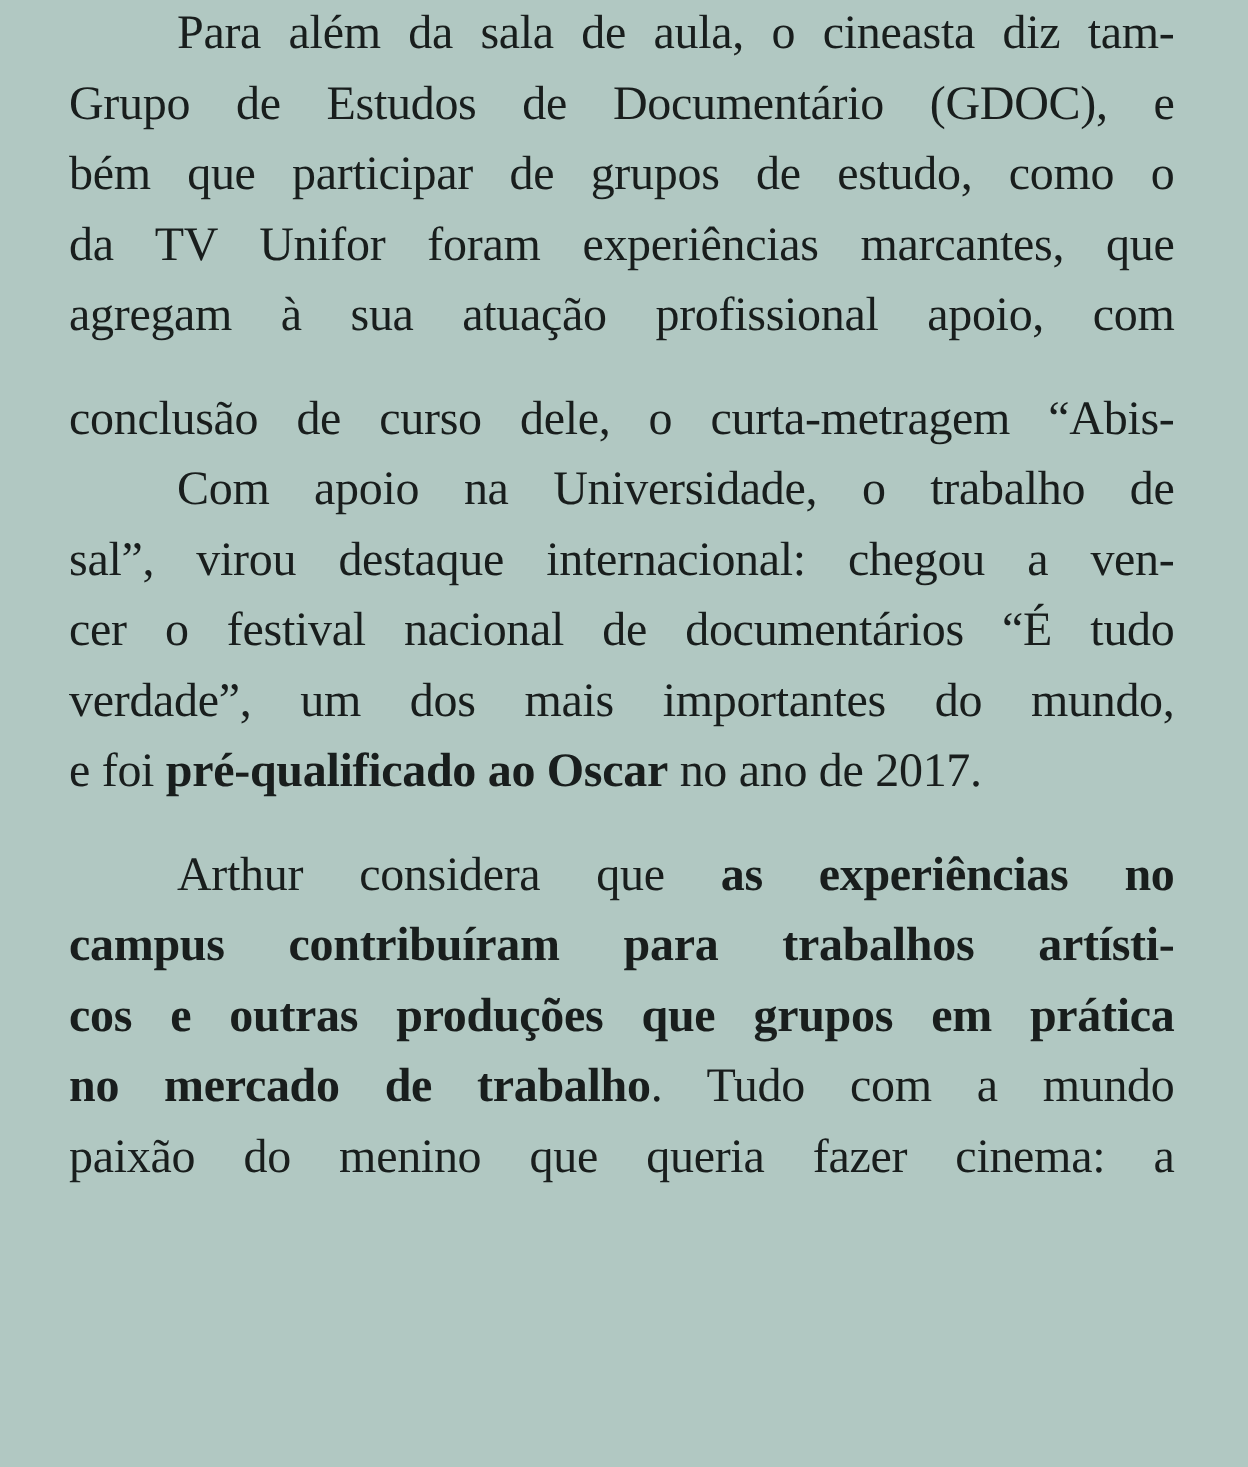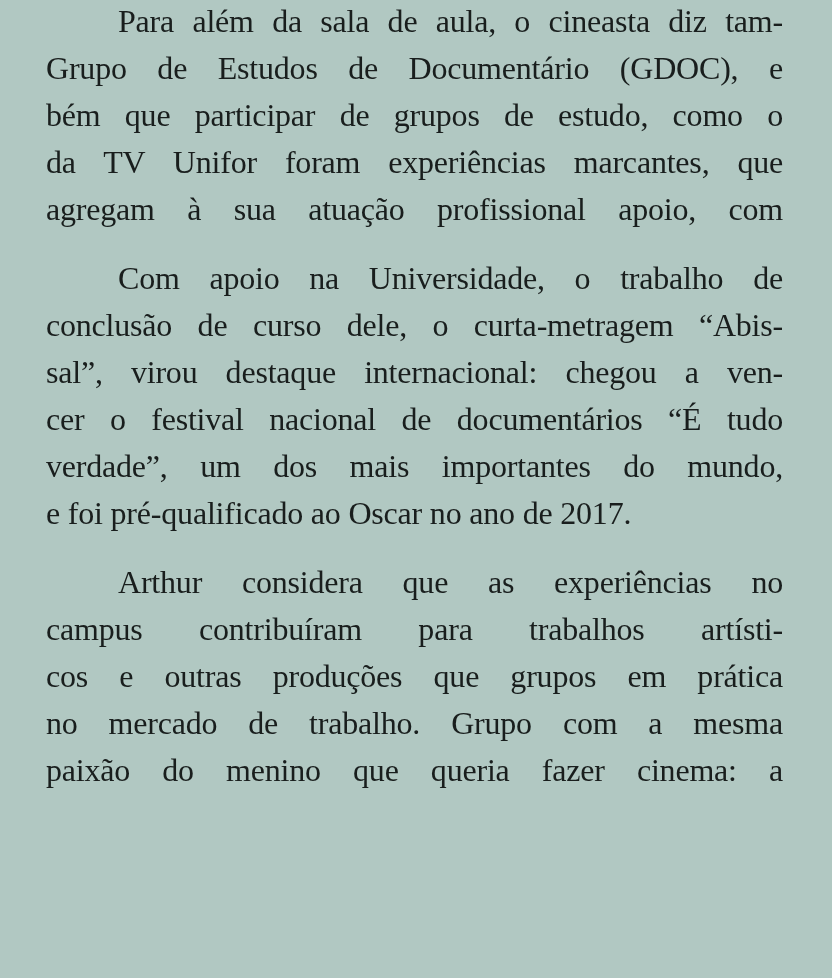--- a/index.html
+++ b/index.html
@@ -33,43 +33,43 @@
     text-align-last: justify;
     white-space: normal;
   }
   .line.first {
     padding-left: 72px;
   }
   .line.end {
     text-align-last: left;
   }
   .b {
-    font-weight: 400;
+    font-weight: 700;
     margin-top: 12px;
   }
 </style>
 </head>
 <body style="--bg: #b1c8c2; --fg: #191e1d;">
 
 <div class="article">
     <div class="para">
       <div class="line first"><span>Para além da sala de aula, o cineasta diz tam-</span></div>
       <div class="line"><span>Grupo de Estudos de Documentário (GDOC), e</span></div>
       <div class="line"><span>bém que participar de grupos de estudo, como o</span></div>
       <div class="line"><span>da TV Unifor foram experiências marcantes, que</span></div>
       <div class="line"><span>agregam à sua atuação profissional apoio, com</span></div>
     </div>
     <div class="para">
+      <div class="line"><span>conclusão de curso dele, o curta-metragem “Abis-</span></div>
       <div class="line first"><span>Com apoio na Universidade, o trabalho de</span></div>
-      <div class="line"><span>conclusão de curso dele, o curta-metragem “Abis-</span></div>
       <div class="line"><span>sal”, virou destaque internacional: chegou a ven-</span></div>
       <div class="line"><span>cer o festival nacional de documentários “É tudo</span></div>
       <div class="line"><span>verdade”, um dos mais importantes do mundo,</span></div>
       <div class="line end"><span>e foi </span><span class="b">pré-qualificado ao Oscar</span><span> no ano de 2017.</span></div>
     </div>
     <div class="para">
       <div class="line first"><span>Arthur considera que </span><span class="b">as experiências no</span></div>
       <div class="line"><span class="b">campus contribuíram para trabalhos artísti-</span></div>
       <div class="line"><span class="b">cos e outras produções que grupos em prática</span></div>
-      <div class="line"><span class="b">no mercado de trabalho</span><span>. Grupo com a mesma</span></div>
+      <div class="line"><span class="b">no mercado de trabalho</span><span>. Tudo com a mundo</span></div>
       <div class="line"><span>paixão do menino que queria fazer cinema: a</span></div>
     </div>
   </div>
 
 </body></html>

